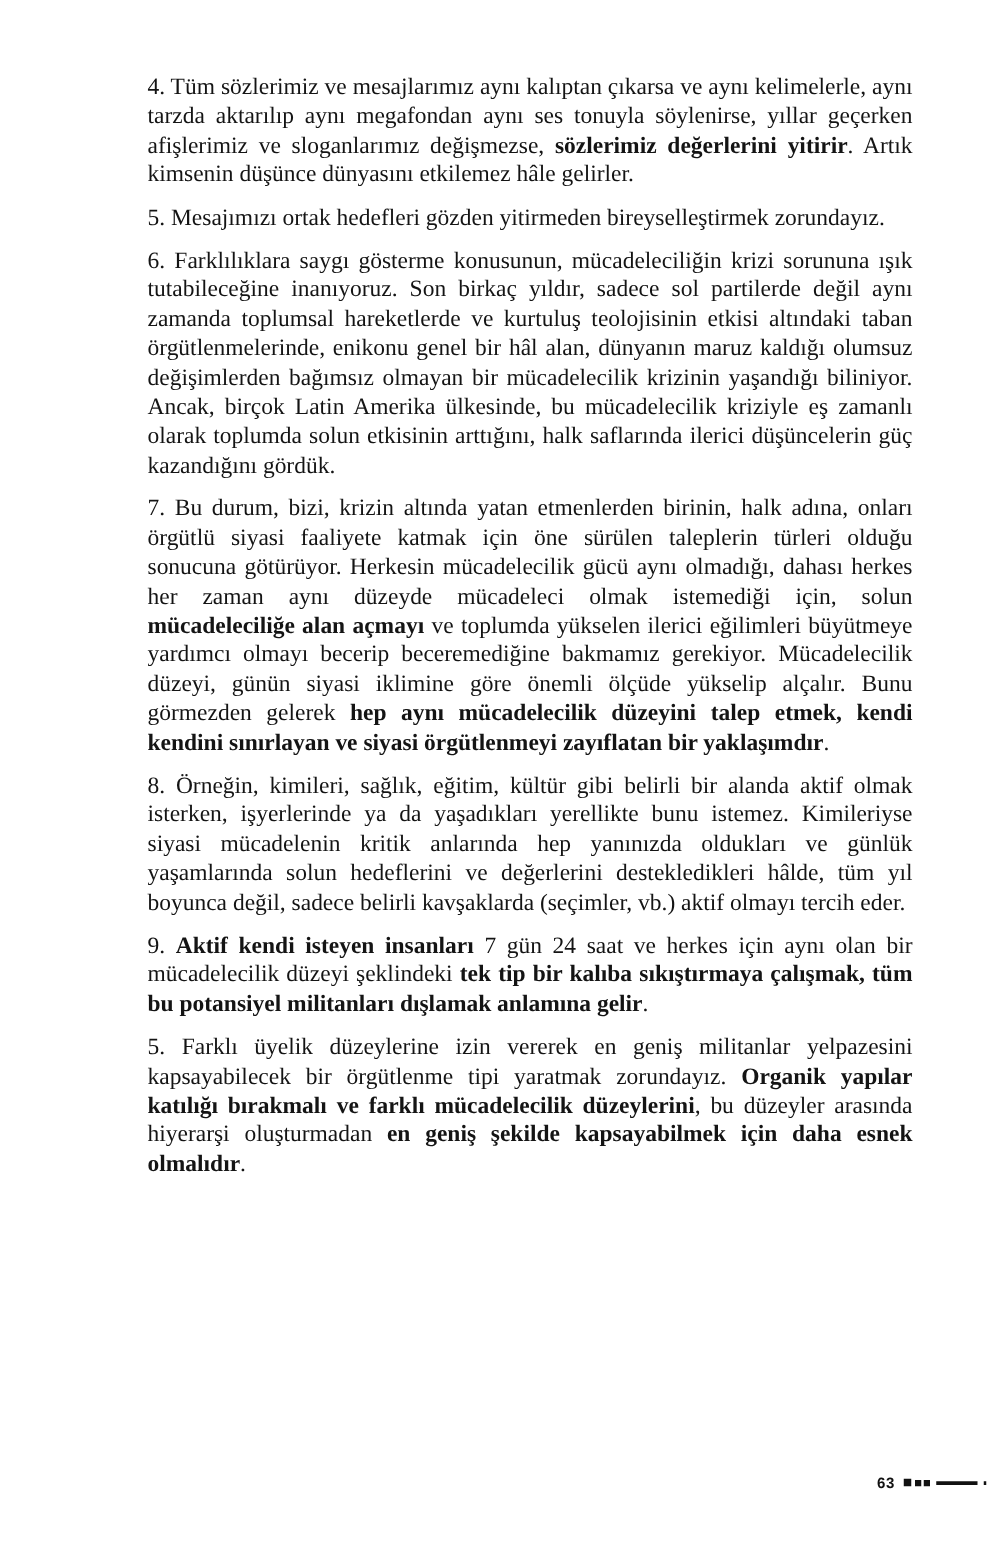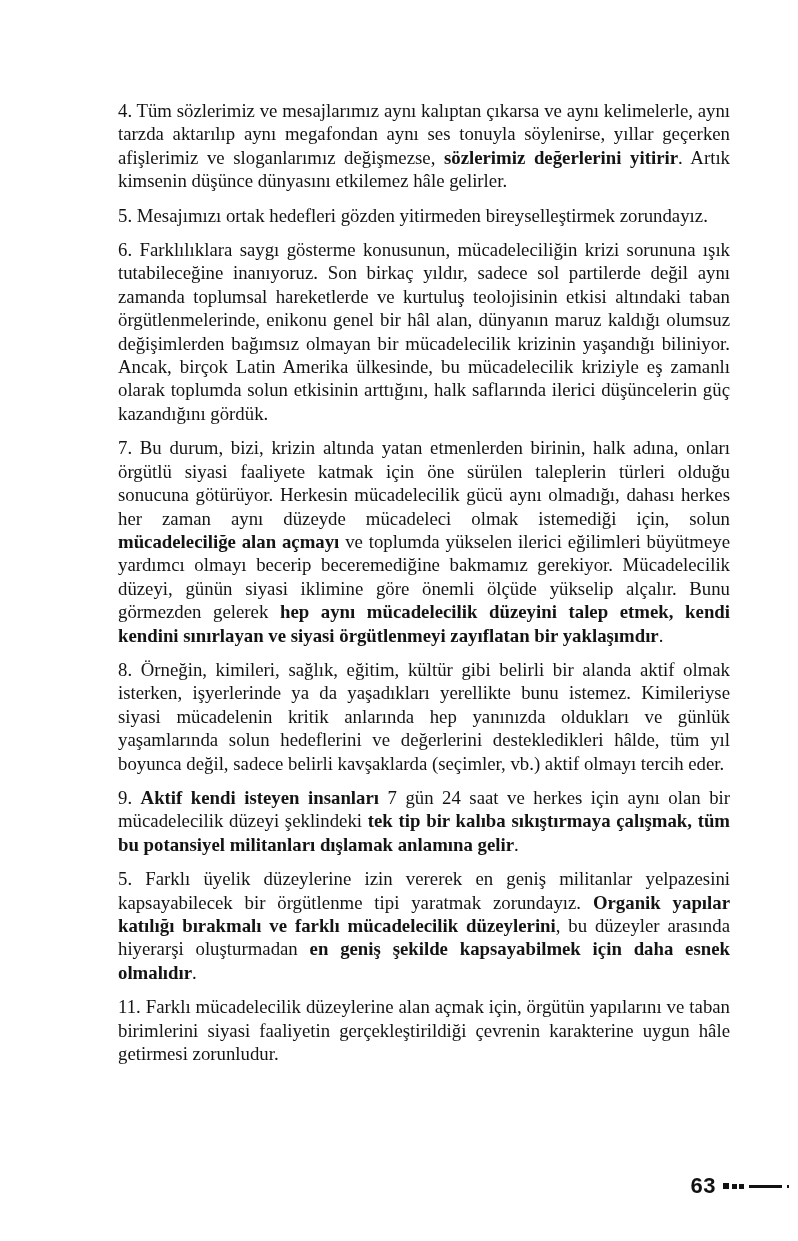--- a/index.html
+++ b/index.html
@@ -10,21 +10,20 @@
     color: #111111;
     font-family: "Liberation Serif", serif;
     position: relative;
     overflow: hidden;
   }
   .text-block {
     position: absolute;
     left: 118px;
     top: 58px;
     width: 612px;
-    margin-top: 41px;
   }
   p.para {
     margin: 0 0 11px 0;
     font-size: 18.8px;
     line-height: 23.4px;
     text-align: justify;
     text-justify: inter-word;
     hyphens: auto;
     -webkit-hyphens: auto;
     color: #141414;
@@ -34,21 +33,21 @@
     position: absolute;
     top: 1176px;
     right: 9px;
     height: 20px;
     display: flex;
     align-items: center;
   }
   .page-number {
     font-family: "Liberation Sans", sans-serif;
     font-weight: 700;
-    font-size: 22px;
+    font-size: 12px;
     letter-spacing: 0.5px;
     color: #111111;
     margin-right: 7px;
     line-height: 20px;
     text-align: center;
   }
   .ornament { display: flex; align-items: center; }
   .sq-lg { width: 6px; height: 6px; background: #111; margin-right: 3px; }
   .sq-sm { width: 5px; height: 5px; background: #111; margin-right: 2px; }
   .rule  { width: 33px; height: 3px; background: #111; margin-left: 3px; }
@@ -58,21 +57,20 @@
 <body>
 
 <div class="text-block" id="paragraphs-container">
     <p class="para"><span>4. Tüm sözlerimiz ve mesajlarımız aynı kalıptan çıkarsa ve aynı kelimelerle, aynı tarzda aktarılıp aynı megafondan aynı ses tonuyla söylenirse, yıllar geçerken afişlerimiz ve sloganlarımız değişmezse, </span><b>sözlerimiz değerlerini yitirir</b><span>. Artık kimsenin düşünce dünyasını etkilemez hâle gelirler.</span></p>
     <p class="para"><span>5. Mesajımızı ortak hedefleri gözden yitirmeden bireyselleştirmek zorundayız.</span></p>
     <p class="para"><span>6. Farklılıklara saygı gösterme konusunun, mücadeleciliğin krizi sorununa ışık tutabileceğine inanıyoruz. Son birkaç yıldır, sadece sol partilerde değil aynı zamanda toplumsal hareketlerde ve kurtuluş teolojisinin etkisi altındaki taban örgütlenmelerinde, enikonu genel bir hâl alan, dünyanın maruz kaldığı olumsuz değişimlerden bağımsız olmayan bir mücadelecilik krizinin yaşandığı biliniyor. Ancak, birçok Latin Amerika ülkesinde, bu mücadelecilik kriziyle eş zamanlı olarak toplumda solun etkisinin arttığını, halk saflarında ilerici düşüncelerin güç kazandığını gördük.</span></p>
     <p class="para"><span>7. Bu durum, bizi, krizin altında yatan etmenlerden birinin, halk adına, onları örgütlü siyasi faaliyete katmak için öne sürülen taleplerin türleri olduğu sonucuna götürüyor. Herkesin mücadelecilik gücü aynı olmadığı, dahası herkes her zaman aynı düzeyde mücadeleci olmak istemediği için, solun </span><b>mücadeleciliğe alan açmayı</b><span> ve toplumda yükselen ilerici eğilimleri büyütmeye yardımcı olmayı becerip beceremediğine bakmamız gerekiyor. Mücadelecilik düzeyi, günün siyasi iklimine göre önemli ölçüde yükselip alçalır. Bunu görmezden gelerek </span><b>hep aynı mücadelecilik düzeyini talep etmek, kendi kendini sınırlayan ve siyasi örgütlenmeyi zayıflatan bir yaklaşımdır</b><span>.</span></p>
     <p class="para"><span>8. Örneğin, kimileri, sağlık, eğitim, kültür gibi belirli bir alanda aktif olmak isterken, işyerlerinde ya da yaşadıkları yerellikte bunu istemez. Kimileriyse siyasi mücadelenin kritik anlarında hep yanınızda oldukları ve günlük yaşamlarında solun hedeflerini ve değerlerini destekledikleri hâlde, tüm yıl boyunca değil, sadece belirli kavşaklarda (seçimler, vb.) aktif olmayı tercih eder.</span></p>
     <p class="para"><span>9. </span><b>Aktif kendi isteyen insanları</b><span> 7 gün 24 saat ve herkes için aynı olan bir mücadelecilik düzeyi şeklindeki </span><b>tek tip bir kalıba sıkıştırmaya çalışmak, tüm bu potansiyel militanları dışlamak anlamına gelir</b><span>.</span></p>
     <p class="para"><span>5. Farklı üyelik düzeylerine izin vererek en geniş militanlar yelpazesini kapsayabilecek bir örgütlenme tipi yaratmak zorundayız. </span><b>Organik yapılar katılığı bırakmalı ve farklı mücadelecilik düzeylerini</b><span>, bu düzeyler arasında hiyerarşi oluşturmadan </span><b>en geniş şekilde kapsayabilmek için daha esnek olmalıdır</b><span>.</span></p>
-    <p class="para"><span>11. Farklı mücadelecilik düzeylerine alan açmak için, örgütün yapılarını ve taban birimlerini siyasi faaliyetin gerçekleştirildiği çevrenin karakterine uygun hâle getirmesi zorunludur.</span></p>
   </div>
 
 <div class="footer">
   <span class="page-number">63</span>
   <span class="ornament">
     <span class="sq-lg"></span>
     <span class="sq-sm"></span>
     <span class="sq-sm"></span>
     <span class="rule"></span>
     <span class="dot"></span>

